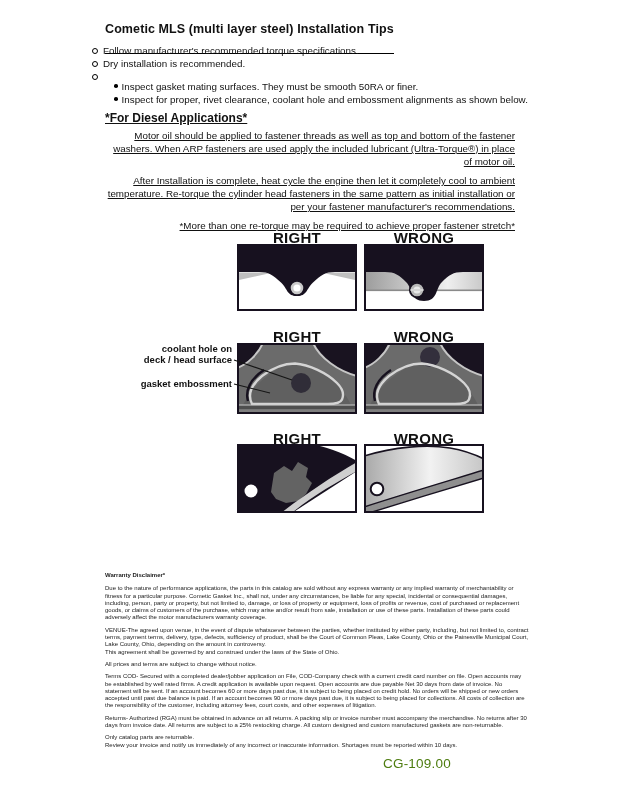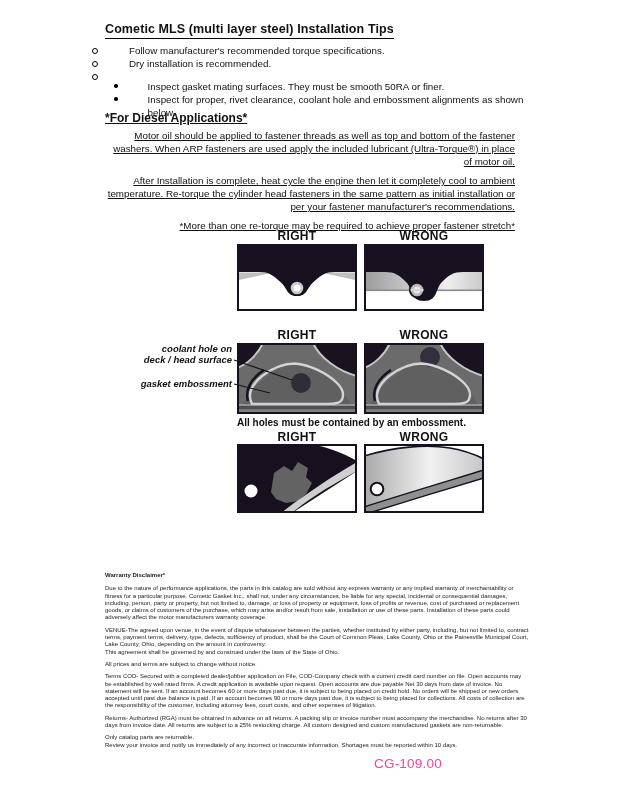--- a/index.html
+++ b/index.html
@@ -5,48 +5,48 @@
   html,body{margin:0;padding:0;background:#fff;}
   .page{
     position:relative;width:618px;height:800px;background:#ffffff;
     font-family:"Liberation Sans","DejaVu Sans",sans-serif;color:#111;
     overflow:hidden;
   }
   
   .title{
     position:absolute;left:105px;top:22px;
     font-size:12.5px;font-weight:700;letter-spacing:.1px;
-    border-bottom:1.8px solid #000;padding-bottom:2px;
+    border-bottom:1.8px solid #000;padding-bottom:17px;
   }
   
   .tips{position:absolute;left:92px;top:44px;width:440px;font-size:9.8px;line-height:13px;}
-  .b-row{display:flex;align-items:flex-start;gap:26px;}
+  .b-row{display:flex;align-items:flex-start;}
   .b-row.sub{margin-left:22px;}
   .dot-o{flex:0 0 auto;width:4px;height:4px;border:1px solid #000;border-radius:50%;margin:3.5px 5px 0 0;}
   .dot-f{flex:0 0 auto;width:3.6px;height:3.6px;background:#000;border-radius:50%;margin:4.5px 4px 0 0;}
   
   .diesel{position:absolute;left:105px;top:112px;width:410px;font-size:9.8px;line-height:13px;text-decoration:underline;}
   .diesel h2{margin:0 0 4px 0;font-size:12px;font-weight:700;}
   .diesel p{margin:0 0 6px 0;text-align:right;}
   .diesel p.last{margin-bottom:0;}
   
   .diagrams{position:absolute;left:0;top:228px;width:618px;height:318px;}
-  .dg-label{position:absolute;width:120px;text-align:center;font-size:12px;font-weight:700;letter-spacing:.3px;}
+  .dg-label{position:absolute;width:120px;text-align:center;font-size:15px;font-weight:700;letter-spacing:.3px;}
   .dg-box{position:absolute;width:120px;}
   .dg-box svg{display:block;}
   .dg-caption{position:absolute;left:237px;font-size:10px;font-weight:700;line-height:11.5px;}
-  .ann{position:absolute;left:100px;width:132px;text-align:right;font-size:9.5px;font-weight:700;line-height:10.5px;font-style:italic;}
+  .ann{position:absolute;left:100px;width:132px;text-align:right;font-size:9.5px;font-weight:700;line-height:10.5px;}
   .leaders{position:absolute;left:0;top:0;pointer-events:none;}
   
   .disclaimer{position:absolute;left:105px;top:572px;width:424px;font-size:6px;line-height:7.3px;color:#222;}
   .disclaimer .dh{margin:0 0 6px 0;font-weight:700;font-size:6px;}
   .disclaimer p{margin:0 0 5px 0;}
   .disclaimer p.tight{margin:0;}
   
-  .pageno{position:absolute;left:374px;top:756px;font-size:13.5px;letter-spacing:.2px;color:#ec4899;}
+  .pageno{position:absolute;left:383px;top:756px;font-size:13.5px;letter-spacing:.2px;color:#4d7c0f;}
 </style>
 </head>
 <body>
 
 <div class="page">
 
   <div class="title">Cometic MLS (multi layer steel) Installation Tips</div>
 
   <div class="tips">
     <div class="b-row">
@@ -155,21 +155,20 @@
         <circle cx="66" cy="14" r="10" fill="#332f3c"></circle>
         <path d="M11,58 C8,48 13,36 27,27" fill="none" stroke="#17111f" stroke-width="2.4"></path>
         <path d="M15,61 C11,53 13,43 25,33 C38,23 50,20.5 58,20.5 C72,21.5 90,30 100,40 C106,46 107,52 105,56.5 C103.5,60 99,61 91,61 L23,61 C18,61 16.5,61 15,61 Z" fill="none" stroke="#d4d4d4" stroke-width="2.4"></path>
         <rect x="1" y="61.5" width="118" height="1.2" fill="#c9c9c9"></rect>
         <rect x="1" y="62.7" width="118" height="3.6" fill="#4e4e4e"></rect>
         <rect x="1" y="66.3" width="118" height="3.7" fill="#7e7e7e"></rect>
         <rect x="1" y="1" width="118" height="69" fill="none" stroke="#17111f" stroke-width="2"></rect>
       </svg>
     </div>
 
-    <div class="dg-caption" style="top:189px;">All holes must be contained by an embossment.</div>
 
     <div class="dg-label" style="left:237px;top:202px;">RIGHT</div>
     <div class="dg-label" style="left:364px;top:202px;">WRONG</div>
 
     <div class="dg-box" style="left:237px;top:216px;">
       <svg width="120" height="69" viewBox="0 0 120 69">
         <rect width="120" height="69" fill="#17111f"></rect>
         <path d="M72,0 H120 V17 C104,8 88,2 72,0 Z" fill="#ffffff"></path>
         <path d="M34,48 L37,29 L47,22 L55,27 L61,18 L71,24 L69,33 L75,39 L69,50 L61,57 L49,59 L39,55 Z" fill="#636363"></path>
         <path d="M44,69 C66,52 94,33 120,18 L120,27 C100,38 72,54 55,69 Z" fill="#cfcfcf"></path>

